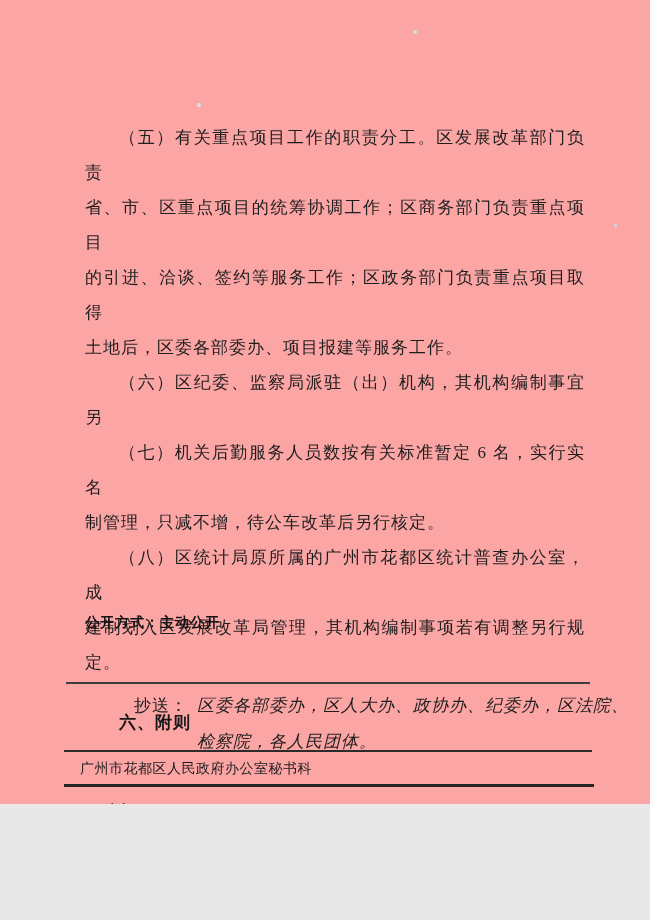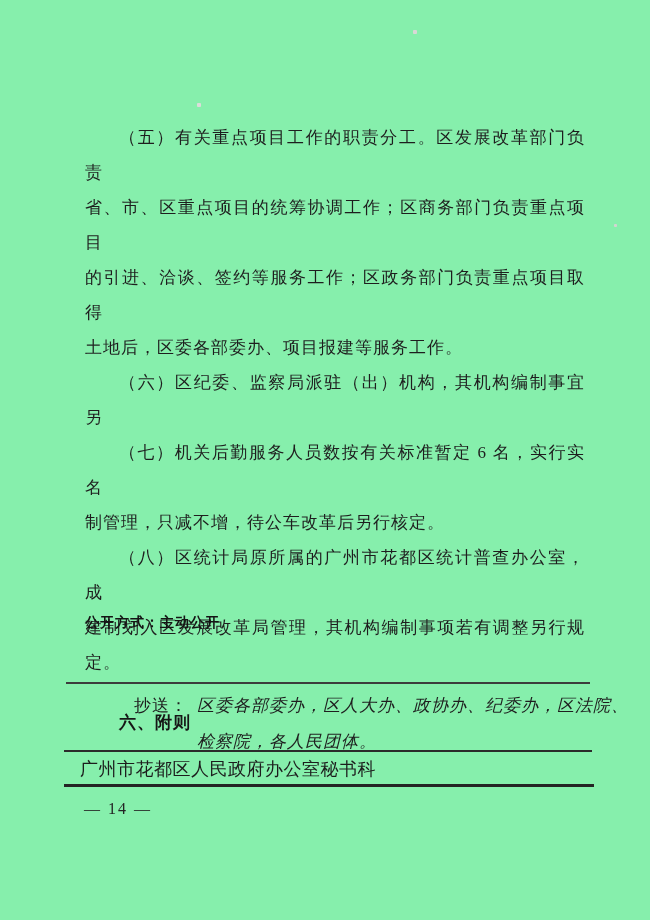--- a/index.html
+++ b/index.html
@@ -3,22 +3,22 @@
 <meta charset="utf-8">
 <style>
   html,body{margin:0;padding:0;}
   body{
     width:650px;height:920px;
     background:#e8e8e8;
     font-family:"Liberation Serif","DejaVu Serif",serif;
   }
   .page{
     position:relative;
-    width:650px;height:920px;
-    background:#86efac;
+    width:650px;height:804px;
+    background:#fca5a5;
     color:#1f1f1f;
     overflow:hidden;
   }
   
   .content{
     position:absolute;
     left:85px;top:120px;width:500px;
   }
   .line{
     font-size:17px;
@@ -66,21 +66,21 @@
     color:#1e1e1e;
   }
   .cc-label{ flex:0 0 auto;margin-left:36px; }
   .cc-lines{ margin-left:9px;font-style:italic; }
   
   .issuer{
     position:absolute;
     left:80px;top:756px;width:506px;
     display:flex;
     justify-content:space-between;
-    font-size:18px;
+    font-size:14px;
     line-height:26px;
     letter-spacing:0.5px;
     color:#1c1c1c;
   }
   
   .page-number{
     position:absolute;
     left:84px;top:800px;
     font-size:16px;
     letter-spacing:2px;

